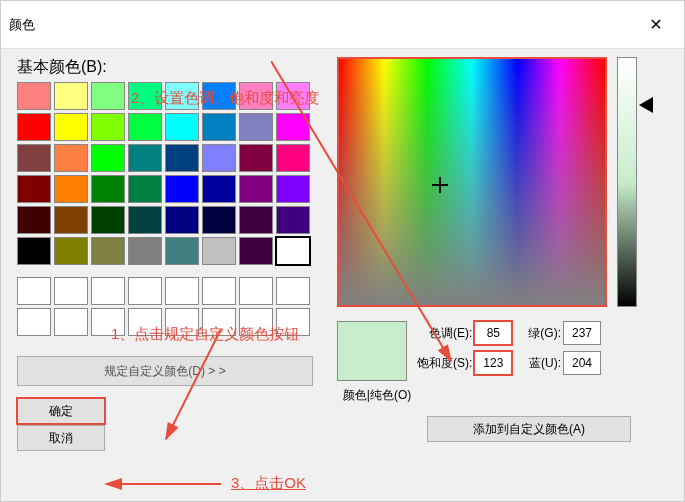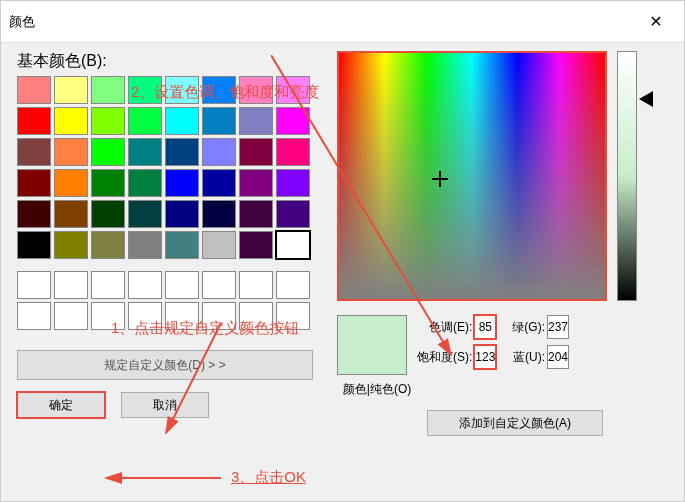--- a/index.html
+++ b/index.html
@@ -1,56 +1,56 @@
 <!DOCTYPE html>
 <html><head>
 <meta charset="utf-8">
 <style>
 * { box-sizing: border-box; margin: 0; padding: 0; }
 body { font-family: "Microsoft YaHei", "SimSun", sans-serif; font-size: 12px; background: #fff; }
 .window { width: 685px; height: 502px; border: 1px solid #ccc; background: #f0f0f0; position: relative; }
-.titlebar { height: 42px; background: #fff; display: flex; align-items: center; padding: 8px 8px; border-bottom: 1px solid #e0e0e0; }
+.titlebar { height: 48px; background: #fff; display: flex; align-items: center; padding: 8px 8px; border-bottom: 1px solid #e0e0e0; }
 .titlebar-title { flex: 1; font-size: 13px; }
 .close-btn { width: 40px; height: 28px; display: flex; align-items: center; justify-content: center; font-size: 16px; cursor: pointer; }
 .content { padding: 8px 16px; position: relative; }
 .annotation { position: absolute; color: #e74c3c; font-size: 15px; z-index: 100; }
 .ann1 { top: 0px; left: 130px; margin-top: 40px; }
 .ann2 { top: 276px; left: 110px; text-align: right; }
 .ann3 { top: 425px; left: 230px; text-decoration: underline; }
 .section-label { font-size: 16px; margin-bottom: 4px; display: block; }
 .basic-colors { display: grid; grid-template-columns: repeat(8, 34px); grid-template-rows: repeat(6, 28px); gap: 3px; margin-bottom: 12px; }
 .swatch { border: 1px solid #888; cursor: pointer; }
 .swatch.sel { outline: 2px solid #000; outline-offset: -1px; }
 .custom-colors { display: grid; grid-template-columns: repeat(8, 34px); grid-template-rows: repeat(2, 28px); gap: 3px; margin-bottom: 20px; }
 .custom-swatch { border: 1px solid #888; background: #fff; cursor: pointer; }
 .define-btn { width: 296px; height: 30px; background: #e1e1e1; border: 1px solid #adadad; cursor: pointer; font-size: 12px; color: #555; margin-bottom: 12px; }
-.btn-row { display: flex; gap: 16px; }
+.btn-row { display: flex; gap: 1px; flex-direction: column; }
 .dlg-btn { width: 88px; height: 26px; background: #e1e1e1; border: 1px solid #adadad; cursor: pointer; font-size: 12px; }
 .dlg-btn.ok { outline: 2px solid #e74c3c; outline-offset: -1px; }
 .left-col { float: left; width: 310px; }
 .right-col { float: left; width: 330px; margin-left: 10px; position: relative; }
 .picker-area { position: relative; }
 .gradient-box { width: 270px; height: 250px; border: 2px solid #e74c3c; position: relative; background: linear-gradient(to bottom, transparent 0%, #808080 100%), linear-gradient(to right, #ff0000 0%, #ffff00 17%, #00ff00 33%, #00ffff 50%, #0000ff 67%, #ff00ff 83%, #ff0000 100%); }
 .crosshair { position: absolute; top: 120px; left: 95px; width: 12px; height: 12px; pointer-events: none; }
 .crosshair::before, .crosshair::after { content: ''; position: absolute; background: #000; }
 .crosshair::before { left: 5px; top: -2px; width: 2px; height: 16px; }
 .crosshair::after { top: 5px; left: -2px; height: 2px; width: 16px; }
 .lum-strip { position: absolute; top: 0; left: 280px; width: 20px; height: 250px; background: linear-gradient(to bottom, #fff 0%, #c7edcc 50%, #000 100%); border: 1px solid #888; }
 .lum-arrow { position: absolute; top: 40px; left: 302px; width: 0; height: 0; border-top: 8px solid transparent; border-bottom: 8px solid transparent; border-right: 14px solid #000; }
 .lower-right { margin-top: 14px; display: flex; }
 .preview-col { width: 80px; }
 .preview-box { width: 70px; height: 60px; background: #c7edcc; border: 1px solid #888; margin-bottom: 6px; }
 .preview-label { font-size: 12px; text-align: center; }
 .fields-col { display: flex; gap: 16px; }
 .field-group { display: flex; flex-direction: column; gap: 6px; }
 .field-row { display: flex; align-items: center; justify-content: flex-end; gap: 2px; }
 .field-row label { font-size: 12px; }
-.field-row input { width: 22px; height: 24px; text-align: center; font-size: 12px; border: 1px solid #888; }
+.field-row input { width: 38px; height: 24px; text-align: center; font-size: 12px; border: 1px solid #888; }
 .field-row.hl input { outline: 2px solid #e74c3c; outline-offset: -1px; }
-.add-btn { width: 176px; height: 26px; background: #e1e1e1; border: 1px solid #adadad; cursor: pointer; font-size: 12px; margin-top: 12px; margin-left: 90px; }
+.add-btn { width: 204px; height: 26px; background: #e1e1e1; border: 1px solid #adadad; cursor: pointer; font-size: 12px; margin-top: 12px; margin-left: 90px; }
 svg.arrow { position: absolute; pointer-events: none; z-index: 99; }
 </style>
 </head>
 <body>
 
 <div class="window">
   <div class="titlebar">
     <span class="titlebar-title">颜色</span>
     <div class="close-btn">
       <span>✕</span>

